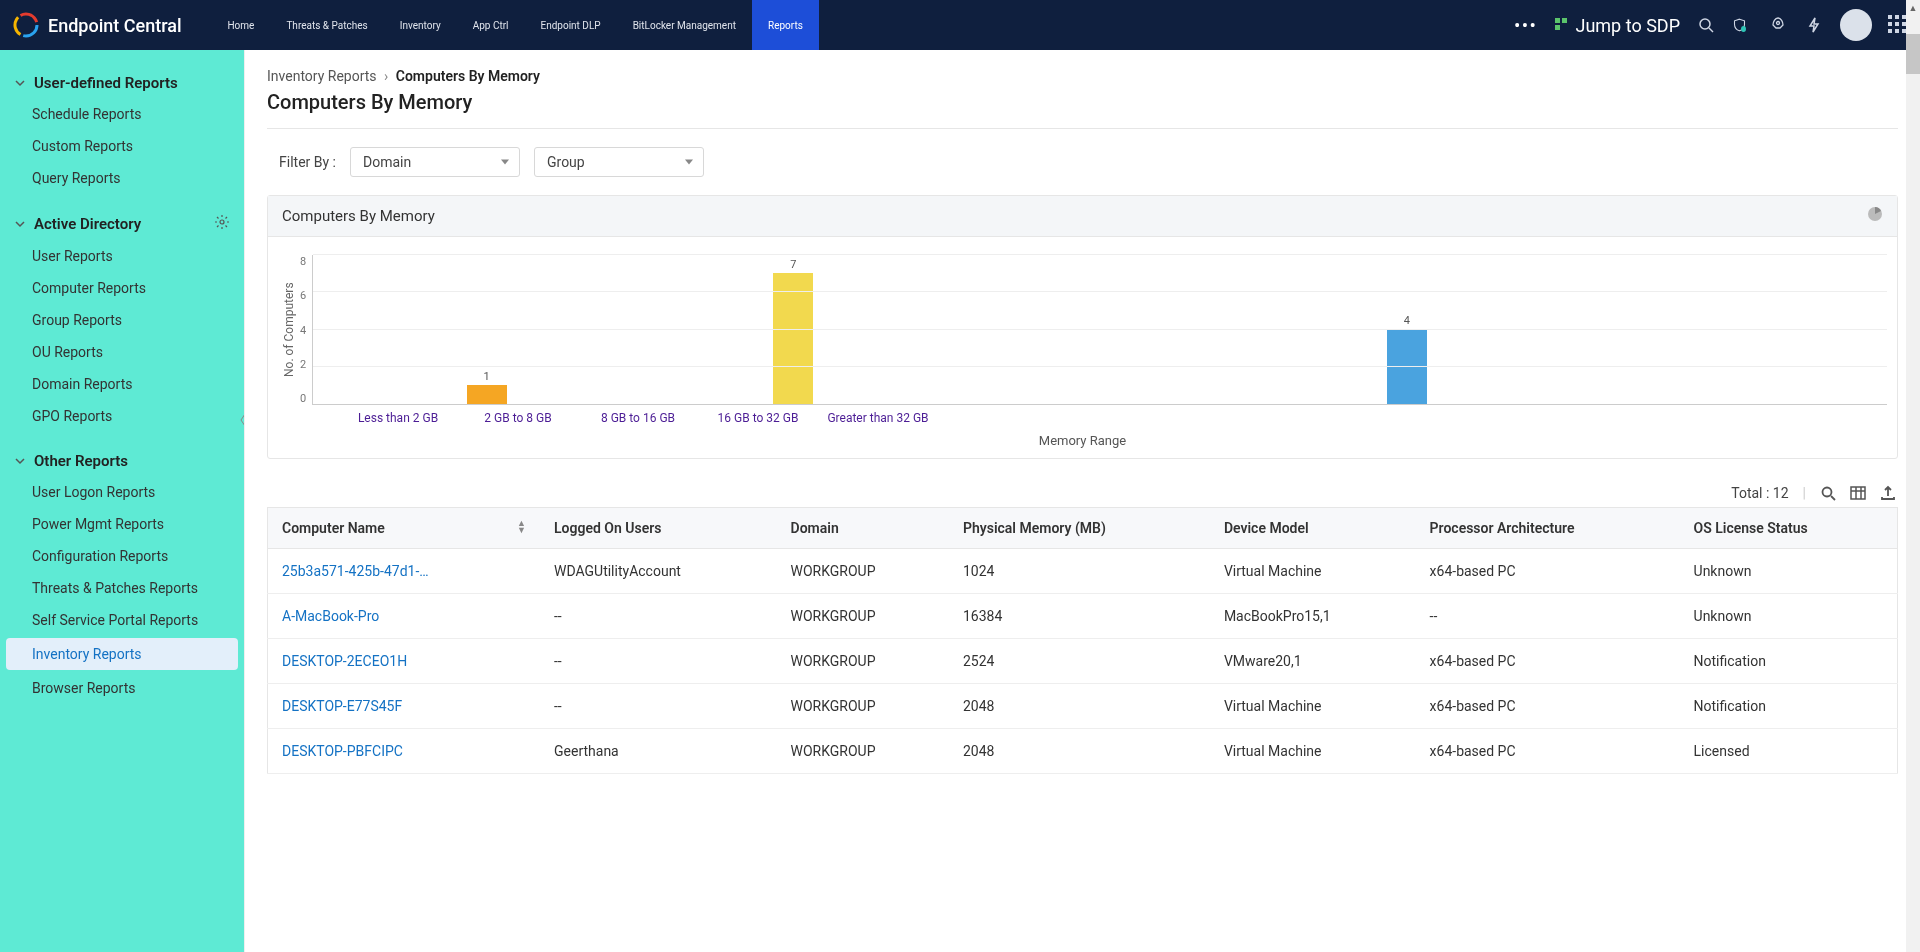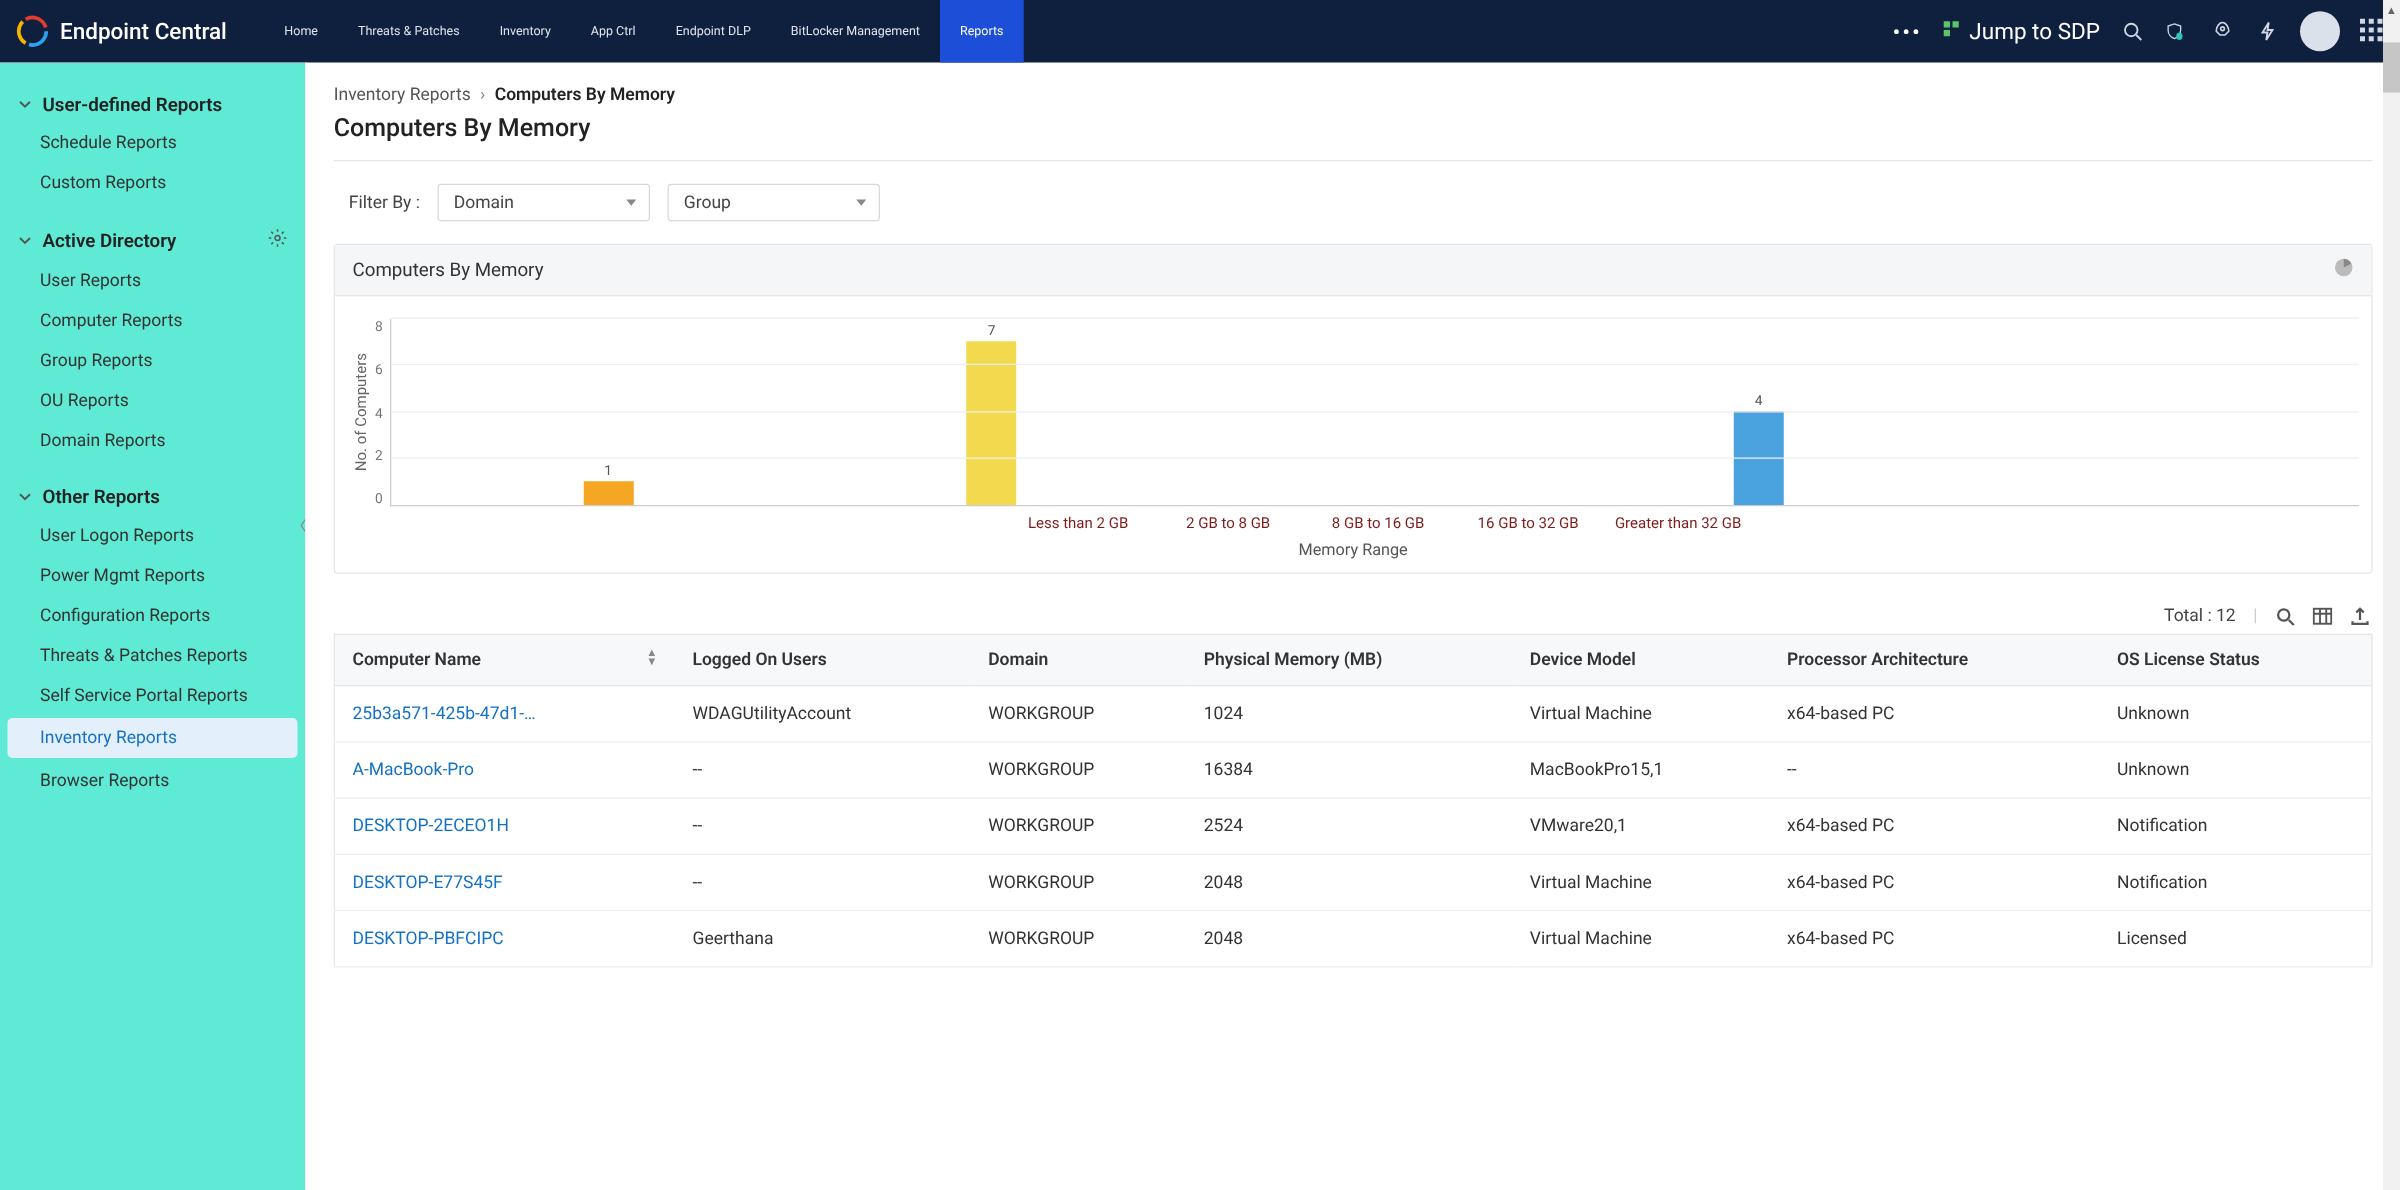--- a/index.html
+++ b/index.html
@@ -46,21 +46,21 @@
 .panel-h .pie { margin-left: auto; color: #888; cursor:pointer;}
 .chart { padding: 18px 10px 10px 10px; }
 .chart-area { display: flex; }
 .yaxis-label { writing-mode: vertical-rl; transform: rotate(180deg); font-size: 12px; color: #666; text-align: center; padding: 0 4px; }
 .ygrid { display: flex; flex-direction: column; justify-content: space-between; height: 150px; font-size: 11px; color:#777; padding-right:6px; text-align:right; }
 .plot { flex: 1; position: relative; height: 150px; border-left: 1px solid #ccc; border-bottom: 1px solid #ccc; display: flex; align-items: flex-end; justify-content: space-around; padding: 0 20px; }
 .grid-line { position:absolute; left:0; right:0; border-top:1px solid #eee; }
 .bar-wrap { display:flex; flex-direction:column; align-items:center; width: 60px; }
 .bar-val { font-size: 11px; color:#555; margin-bottom:2px; }
 .bar { width: 40px; }
-.xlabels { display:flex; justify-content: center; padding: 6px 20px 0 60px; font-size: 12px; color:#7f1d1d; }
+.xlabels { display:flex; justify-content: flex-start; padding: 6px 20px 0 60px; font-size: 12px; color:#4c1d95; }
 .xlabels span { width: 120px; text-align:center; }
 .xaxis-label { text-align:center; font-size: 13px; color:#555; margin-top: 8px; }
 
 .table-tools { display:flex; justify-content:flex-end; align-items:center; gap:14px; margin: 26px 2px 6px 2px; font-size:14px; color:#444; }
 .tool-icon { cursor:pointer; color:#555; display:inline-flex;}
 .divider { color:#ccc; }
 
 table { width: 100%; border-collapse: collapse; border: 1px solid #e6e6e6; }
 th { background:#f7f8fa; text-align:left; padding: 12px 14px; font-size:14px; font-weight:600; border-bottom:1px solid #e6e6e6; color:#333;}
 th .sort { float:right; font-size:9px; color:#888; line-height:7px; }
@@ -154,39 +154,41 @@
         <div class="sb-header">
           <span class="chev">
             <svg width="12" height="12" viewBox="0 0 12 12">
               <path d="M2 4l4 4 4-4" stroke="#555" fill="none" stroke-width="1.5"></path>
             </svg>
           </span>
           <span>User-defined Reports</span>
         </div>
         <div class="sb-item">Schedule Reports</div>
         <div class="sb-item">Custom Reports</div>
+        <div class="sb-item">Query Reports</div>
       </div>
       <div class="sb-section">
         <div class="sb-header">
           <span class="chev">
             <svg width="12" height="12" viewBox="0 0 12 12">
               <path d="M2 4l4 4 4-4" stroke="#555" fill="none" stroke-width="1.5"></path>
             </svg>
           </span>
           <span>Active Directory</span>
           <span class="gear"><svg width="16" height="16" viewBox="0 0 16 16" stroke="#555" fill="none" stroke-width="1.2">
               <circle cx="8" cy="8" r="2"></circle>
               <path d="M8 1v2M8 13v2M1 8h2M13 8h2M3 3l1.5 1.5M11.5 11.5L13 13M13 3l-1.5 1.5M4.5 11.5L3 13"></path>
             </svg></span>
         </div>
         <div class="sb-item">User Reports</div>
         <div class="sb-item">Computer Reports</div>
         <div class="sb-item">Group Reports</div>
         <div class="sb-item">OU Reports</div>
         <div class="sb-item">Domain Reports</div>
+        <div class="sb-item">GPO Reports</div>
       </div>
       <div class="sb-section">
         <div class="sb-header">
           <span class="chev">
             <svg width="12" height="12" viewBox="0 0 12 12">
               <path d="M2 4l4 4 4-4" stroke="#555" fill="none" stroke-width="1.5"></path>
             </svg>
           </span>
           <span>Other Reports</span>
         </div>

